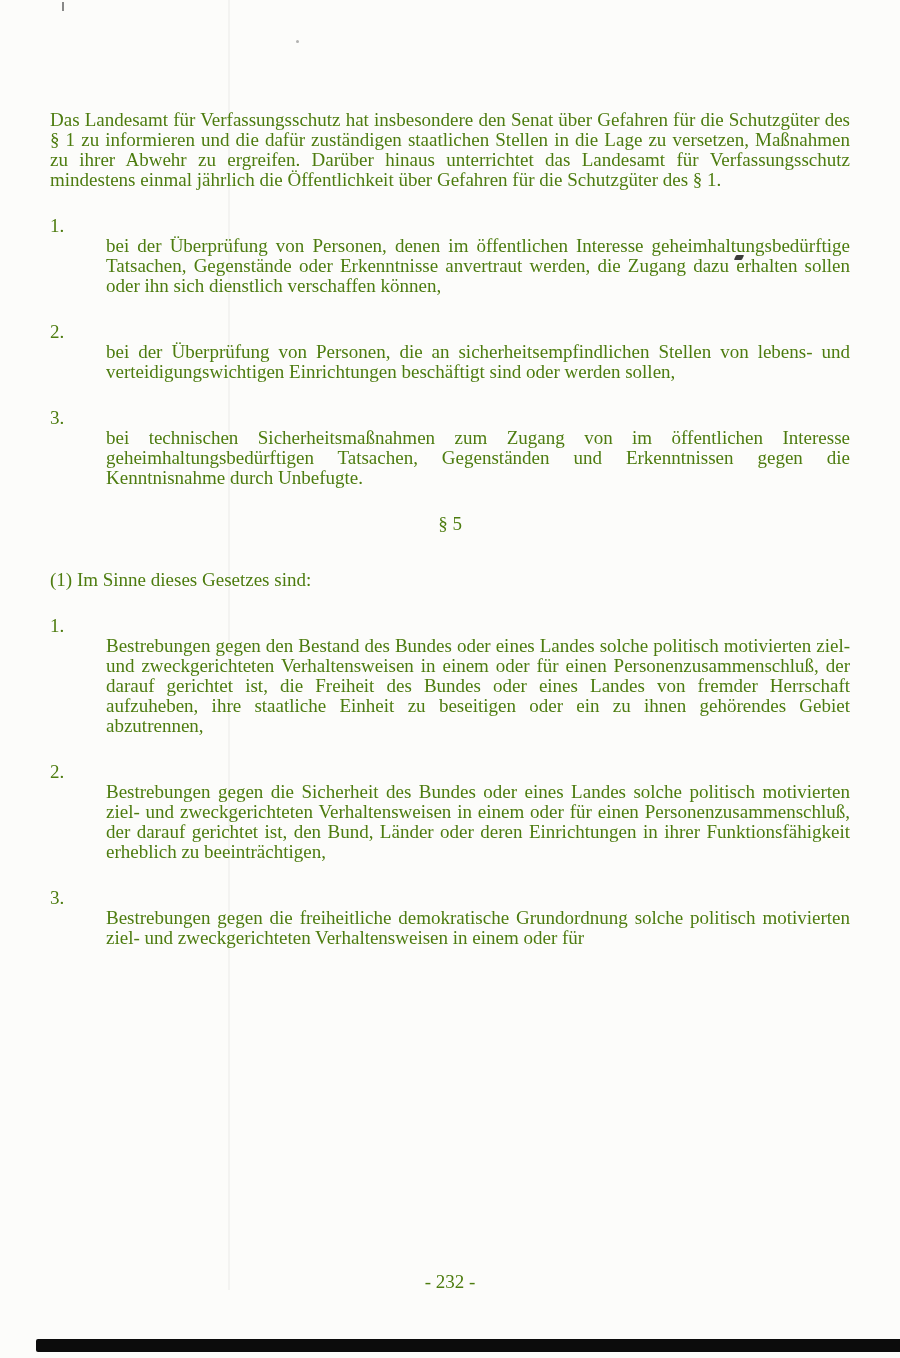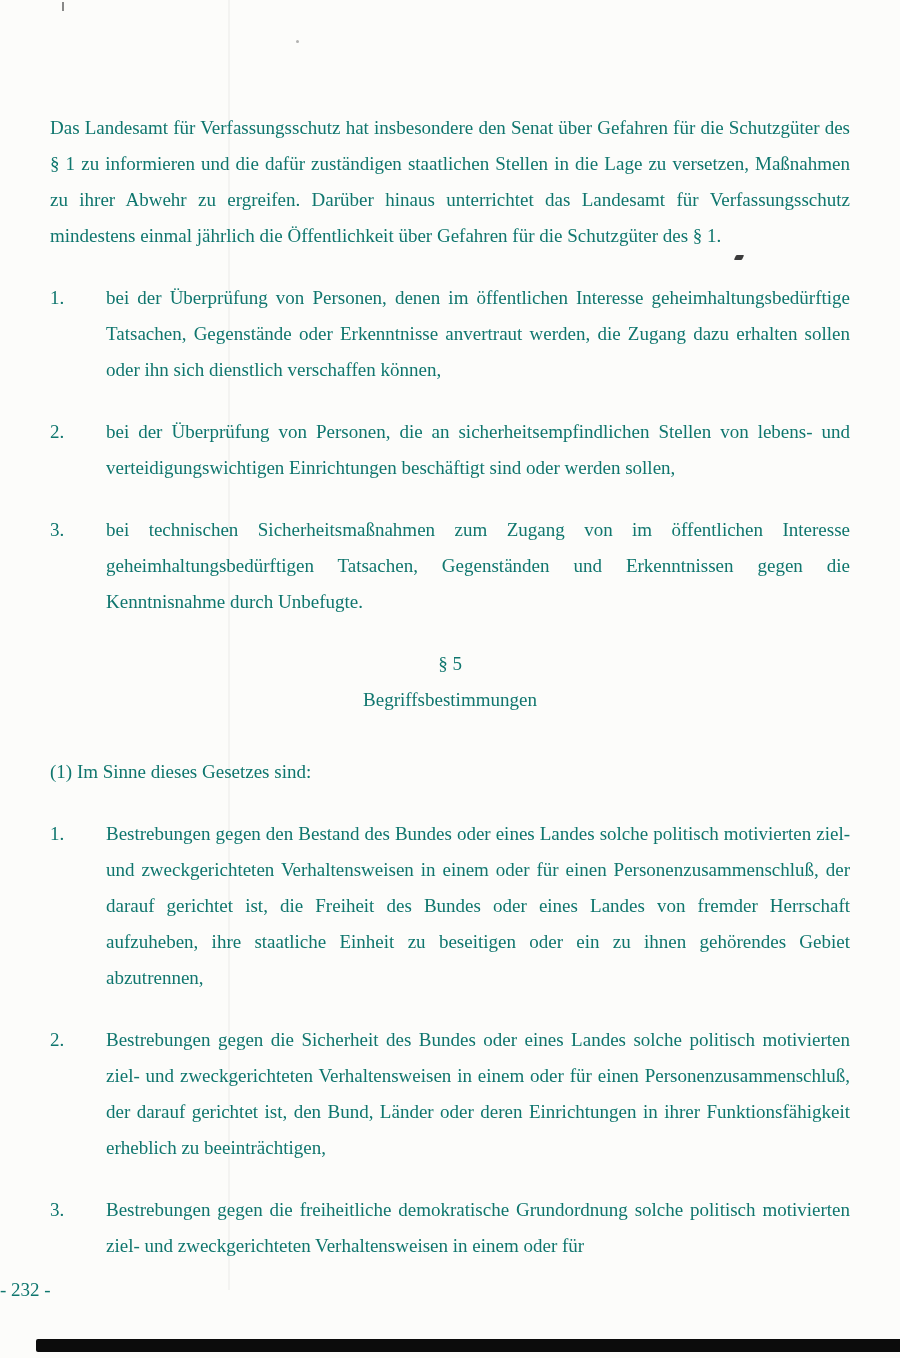--- a/index.html
+++ b/index.html
@@ -8,23 +8,23 @@
     background: #e8e8e6;
   }
   .page {
     position: relative;
     width: 900px;
     height: 1358px;
     margin: 0 auto;
     background: #fcfcfa;
     overflow: hidden;
     font-family: "Liberation Serif", "DejaVu Serif", serif;
-    color: #0f766e;
+    color: #4d7c0f;
     font-size: 19px;
-    line-height: 36px;
+    line-height: 20px;
   }
   .content {
     position: absolute;
     left: 50px;
     top: 110px;
     width: 800px;
   }
   p.body {
     margin: 0 0 26px 0;
     text-align: justify;
@@ -36,40 +36,42 @@
   .list-item {
     display: flex;
     margin: 0 0 26px 0;
   }
   .list-item .num {
     flex: 0 0 56px;
   }
   .list-item .txt {
     flex: 1;
     text-align: justify;
+    margin-top: 20px;
   }
   .closing-para {
     margin-bottom: 36px;
   }
   .section-head {
     text-align: center;
     margin: 10px 0 36px 0;
   }
   .section-head .mark { display: block; }
   .section-head .title { display: block; }
   .intro-line {
     margin: 0 0 40px 0;
     text-align: left;
     font-family: Liberation Serif, serif;
   }
   .page-number {
     position: absolute;
     left: 0;
     right: 0;
     top: 1272px;
+    text-align: center;
     font-size: 19px;
   }
   
   .scan-bar-bottom {
     position: absolute;
     left: 36px;
     right: 0;
     top: 1339px;
     height: 13px;
     background: #0c0c0c;
@@ -137,21 +139,20 @@
       </div>
       <div class="list-item">
         <span class="num">3.</span>
         <div class="txt">bei technischen Sicherheitsmaßnahmen zum Zugang von im öffentlichen Interesse geheimhaltungsbedürftigen Tatsachen, Gegenständen und Erkenntnissen gegen die Kenntnisnahme durch Unbefugte.</div>
       </div>
     </div>
 
 
     <div class="section-head">
       <span class="mark">§ 5</span>
-      <span class="title">Begriffsbestimmungen</span>
     </div>
 
     <p class="body intro-line">(1) Im Sinne dieses Gesetzes sind:</p>
 
     <div class="list">
       <div class="list-item">
         <span class="num">1.</span>
         <div class="txt">Bestrebungen gegen den Bestand des Bundes oder eines Landes solche politisch motivierten ziel- und zweckgerichteten Verhaltensweisen in einem oder für einen Personenzusammenschluß, der darauf gerichtet ist, die Freiheit des Bundes oder eines Landes von fremder Herrschaft aufzuheben, ihre staatliche Einheit zu beseitigen oder ein zu ihnen gehörendes Gebiet abzutrennen,</div>
       </div>
       <div class="list-item">

